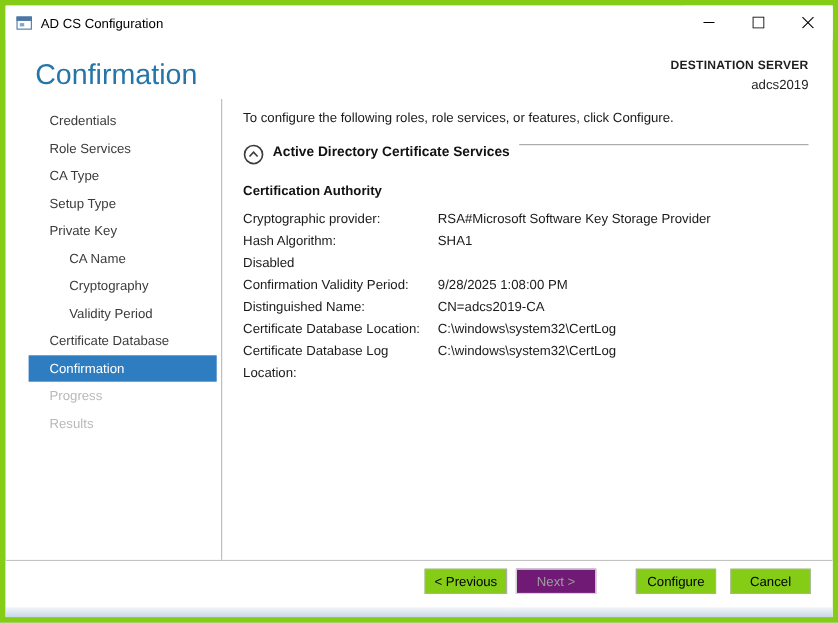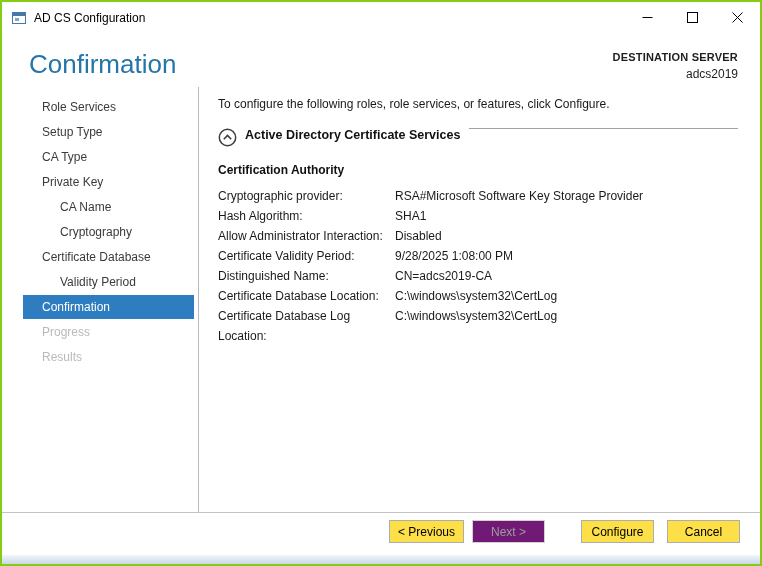--- a/index.html
+++ b/index.html
@@ -2,21 +2,21 @@
 <html style="--heading: #2475a8; --selection: #2e7dc1;"><head>
 <meta charset="utf-8">
 <style>
   :root{
     --heading:#2475a8;
     --selection:#2e7dc1;
   }
   *{margin:0;padding:0;box-sizing:border-box;}
   body{background:#555;font-family:"Liberation Sans",sans-serif;}
   .window{
-    width:762px;height:566px;background:#fff;border:2px solid #84cc16;
+    width:762px;height:566px;background:#fff;border:5px solid #84cc16;
     display:flex;flex-direction:column;overflow:hidden;position:relative;
     font-family:"Liberation Sans",sans-serif;
   }
   
   .titlebar{height:31px;display:flex;align-items:center;flex:0 0 auto;background:#fff;}
   .titlebar .app-icon{margin-left:9px;display:flex;align-items:center;}
   .titlebar .title{font-size:12px;color:#000;margin-left:7px;flex:1;}
   .win-controls{display:flex;height:100%;}
   .win-btn{width:45px;height:31px;display:flex;align-items:center;justify-content:center;background:#fff;border:none;cursor:default;}
   .win-btn svg{display:block;}
@@ -42,21 +42,21 @@
   .chev-btn{border:none;background:transparent;padding:0;display:flex;align-items:center;cursor:pointer;}
   .section-title{font-size:12.5px;font-weight:bold;color:#111;margin:0 9px 0 8px;white-space:nowrap;}
   .hline{flex:1;height:1px;background:#a3a3a3;}
   .subsection-title{font-size:12px;font-weight:bold;color:#111;margin-top:16px;}
   .details{margin-top:9px;}
   .drow{display:flex;font-size:12px;color:#1a1a1a;line-height:20px;}
   .dlabel{width:177px;flex:0 0 auto;padding-right:6px;}
   .dvalue{flex:1;min-width:0;}
   
   .footer{flex:0 0 auto;border-top:1px solid #c3c3c3;height:43px;display:flex;align-items:flex-start;justify-content:flex-end;padding:7px 20px 0 0;background:#fff;}
-  .btn{min-width:73px;height:23px;font-size:12px;font-family:"Liberation Sans",sans-serif;background:#fde047;border:1px solid #adadad;color:#000;cursor:pointer;padding:0 8px;}
+  .btn{min-width:73px;height:23px;font-size:12px;font-family:"Liberation Sans",sans-serif;background:#84cc16;border:1px solid #adadad;color:#000;cursor:pointer;padding:0 8px;}
   .btn + .btn{margin-left:8px;}
   .btn.configure{margin-left:36px;}
   .btn.cancel{margin-left:13px;}
   .btn.disabled{background:#701a75;border-color:#d2d2d2;color:#9d9d9d;cursor:default;}
   .bottom-strip{flex:0 0 auto;height:9px;background:linear-gradient(#f2f6fa,#c8d8e6);}
 </style>
 </head>
 <body>
 
 <div class="window">
@@ -93,28 +93,29 @@
   <div class="header">
     <div class="page-title">Confirmation</div>
     <div class="dest">
       <div class="dest-label">DESTINATION SERVER</div>
       <div class="server-name">adcs2019</div>
     </div>
   </div>
 
   <div class="body">
     <div class="sidebar">
+        <div class="nav-item">Credentials</div>
         <div class="nav-item">Role Services</div>
+        <div class="nav-item">CA Type</div>
         <div class="nav-item">Setup Type</div>
-        <div class="nav-item">CA Type</div>
         <div class="nav-item">Private Key</div>
         <div class="nav-item indent">CA Name</div>
         <div class="nav-item indent">Cryptography</div>
+        <div class="nav-item indent">Validity Period</div>
         <div class="nav-item">Certificate Database</div>
-        <div class="nav-item indent">Validity Period</div>
         <div class="nav-item selected">Confirmation</div>
         <div class="nav-item disabled">Progress</div>
         <div class="nav-item disabled">Results</div>
       </div>
     <div class="vline"></div>
     <div class="main">
       <div class="intro">To configure the following roles, role services, or features, click Configure.</div>
       <div class="section-head">
         <button class="chev-btn">
           <svg width="19" height="19" viewBox="0 0 19 19">
@@ -129,25 +130,24 @@
       <div class="details">
           <div class="drow">
             <div class="dlabel">Cryptographic provider:</div>
             <div class="dvalue">RSA#Microsoft Software Key Storage Provider</div>
           </div>
           <div class="drow">
             <div class="dlabel">Hash Algorithm:</div>
             <div class="dvalue">SHA1</div>
           </div>
           <div class="drow">
-            <div class="dlabel">Allow Administrator Interaction:</div>
             <div class="dvalue">Disabled</div>
           </div>
           <div class="drow">
-            <div class="dlabel">Certificate Validity Period:</div>
+            <div class="dlabel">Confirmation Validity Period:</div>
             <div class="dvalue">9/28/2025 1:08:00 PM</div>
           </div>
           <div class="drow">
             <div class="dlabel">Distinguished Name:</div>
             <div class="dvalue">CN=adcs2019-CA</div>
           </div>
           <div class="drow">
             <div class="dlabel">Certificate Database Location:</div>
             <div class="dvalue">C:\windows\system32\CertLog</div>
           </div>

